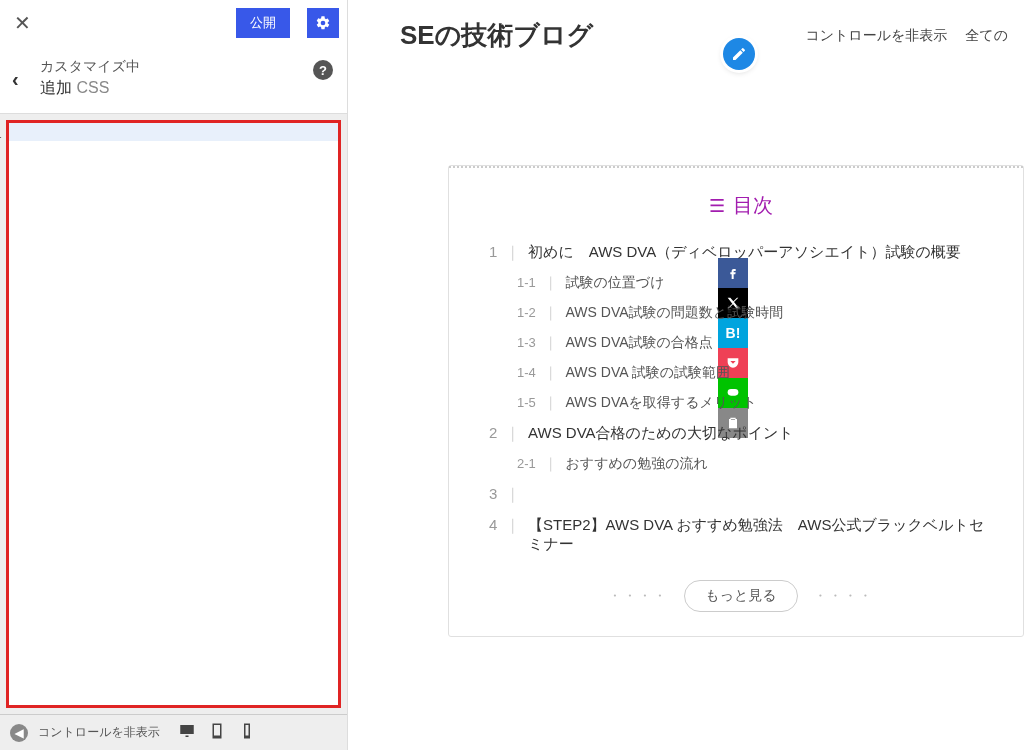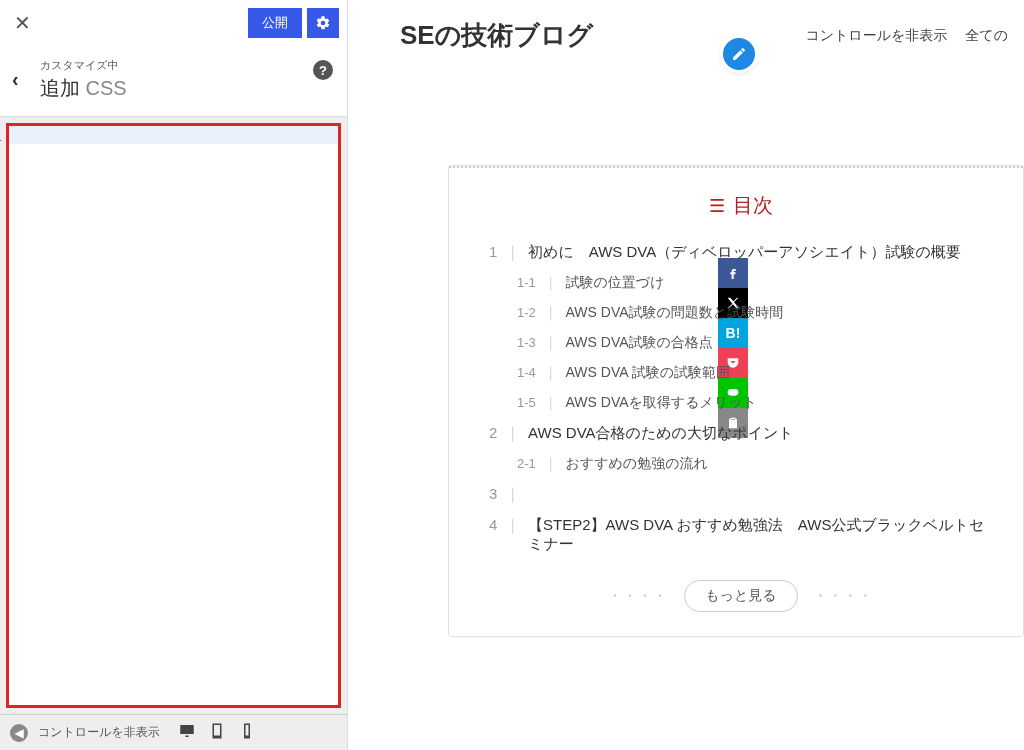--- a/index.html
+++ b/index.html
@@ -1,28 +1,28 @@
 <!DOCTYPE html>
 <html><head>
 <meta charset="utf-8">
 <style>
 * { box-sizing: border-box; margin: 0; padding: 0; }
 body { font-family: -apple-system, BlinkMacSystemFont, "Segoe UI", "Hiragino Sans", "Meiryo", sans-serif; font-size: 13px; color: #333; overflow: hidden; }
 .app { display: flex; height: 750px; width: 1024px; }
 .sidebar { width: 348px; background: #eee; display: flex; flex-direction: column; border-right: 1px solid #ddd; }
 .sb-top { background: #fff; height: 46px; display: flex; align-items: center; justify-content: space-between; padding: 0 8px 0 14px; }
 .close-x { font-size: 20px; color: #555; cursor: pointer; font-weight: 300; }
-.pubwrap { display: flex; gap: 4px; }
+.pubwrap { display: flex; gap: 16px; }
 .publish-btn { background: #3858e9; color: #fff; font-size: 13px; padding: 6px 14px; border: none; cursor: pointer; }
 .gear-btn { background: #3858e9; color: #fff; width: 32px; display: flex; align-items: center; justify-content: center; cursor: pointer; margin-left: 1px; }
 .gear-btn svg { width: 16px; height: 16px; fill: #fff; }
 .sb-crumb { background: #fff; padding: 12px 16px 14px 40px; position: relative; border-bottom: 1px solid #ddd; }
 .back-ch { position: absolute; left: 12px; top: 22px; font-size: 20px; font-weight: 700; color: #333; cursor: pointer; }
-.crumb-label { font-size: 11px; color: #555; }
-.crumb-title { font-size: 20px; color: #333; margin-top: 2px; }
+.crumb-label { font-size: 14px; color: #555; }
+.crumb-title { font-size: 16px; color: #333; margin-top: 2px; }
 .crumb-title .gray { color: #888; }
 .help-icon { position: absolute; right: 14px; top: 14px; width: 20px; height: 20px; border-radius: 50%; background: #555; color: #fff; display: flex; align-items: center; justify-content: center; font-size: 13px; font-weight: 700; cursor: pointer; }
 .editor-area { flex: 1; background: #fff; border: 3px solid #e02424; margin: 6px; position: relative; }
 .line-no { position: absolute; left: -14px; top: 4px; font-size: 12px; color: #666; }
 .editor-line1 { background: #e8f0fb; height: 18px; }
 .sb-foot { height: 36px; background: #eee; border-top: 1px solid #ccc; display: flex; align-items: center; gap: 10px; padding: 0 10px; }
 .collapse-ico { width: 18px; height: 18px; border-radius: 50%; background: #888; color: #fff; display: flex; align-items: center; justify-content: center; font-size: 12px; }
 .foot-label { font-size: 12px; color: #555; flex: 0 0 auto; max-width: 130px; overflow: hidden; white-space: nowrap; }
 .device-icons { display: flex; gap: 12px; margin-left: 8px; }
 .device-icons svg { width: 18px; height: 18px; fill: #444; }
@@ -40,21 +40,21 @@
 .share-fb { background: #3b5998; }
 .share-x { background: #000; }
 .share-hb { background: #00a4de; font-weight: 700; }
 .share-pk { background: #ef4056; }
 .share-line { background: #00c300; }
 .share-copy { background: #888; }
 .share-btn svg { width: 16px; height: 16px; fill: #fff; }
 
 .toc-card { margin: 100px 0 0 100px; border: 1px solid #e0e0e0; padding: 26px 30px 24px 40px; border-radius: 3px; position: relative; }
 .toc-dots-top { border-top: 2px dotted #ccc; position: absolute; top: 0; left: 0; right: 0; }
-.toc-title { text-align: center; font-size: 20px; color: #b91c1c; margin-bottom: 18px; }
+.toc-title { text-align: center; font-size: 20px; color: #a21caf; margin-bottom: 18px; }
 .toc-title .listico { margin-right: 8px; font-size: 18px; }
 .toc-list { list-style: none; }
 .toc-item { display: flex; gap: 8px; padding: 6px 0; font-size: 15px; color: #333; align-items: baseline; }
 .toc-num { color: #999; flex: 0 0 auto; }
 .toc-sep { color: #ccc; }
 .toc-sub { padding-left: 28px; font-size: 14px; color: #555; }
 .toc-sub .toc-num { font-size: 13px; }
 .more-row { display: flex; align-items: center; justify-content: center; gap: 16px; margin-top: 20px; }
 .more-dots { color: #bbb; letter-spacing: 2px; }
 .more-btn { border: 1px solid #ccc; border-radius: 18px; padding: 6px 20px; font-size: 14px; color: #555; cursor: pointer; }

